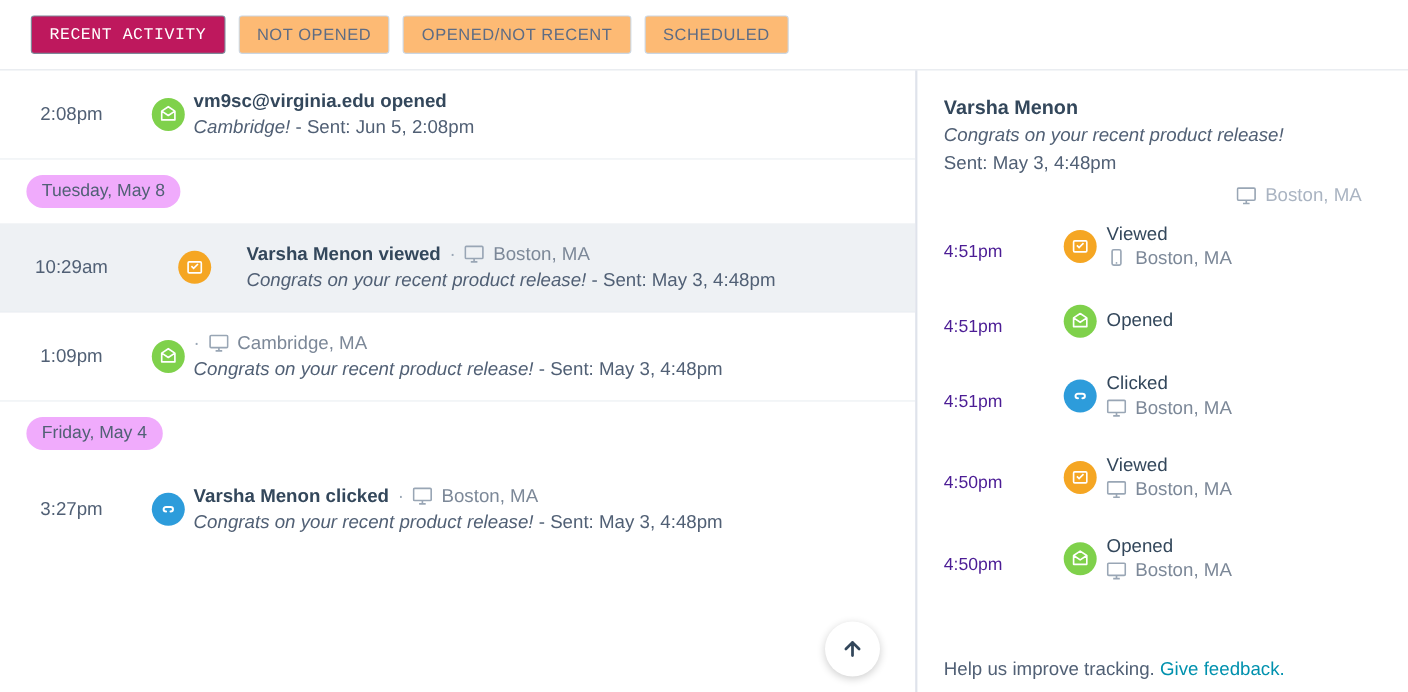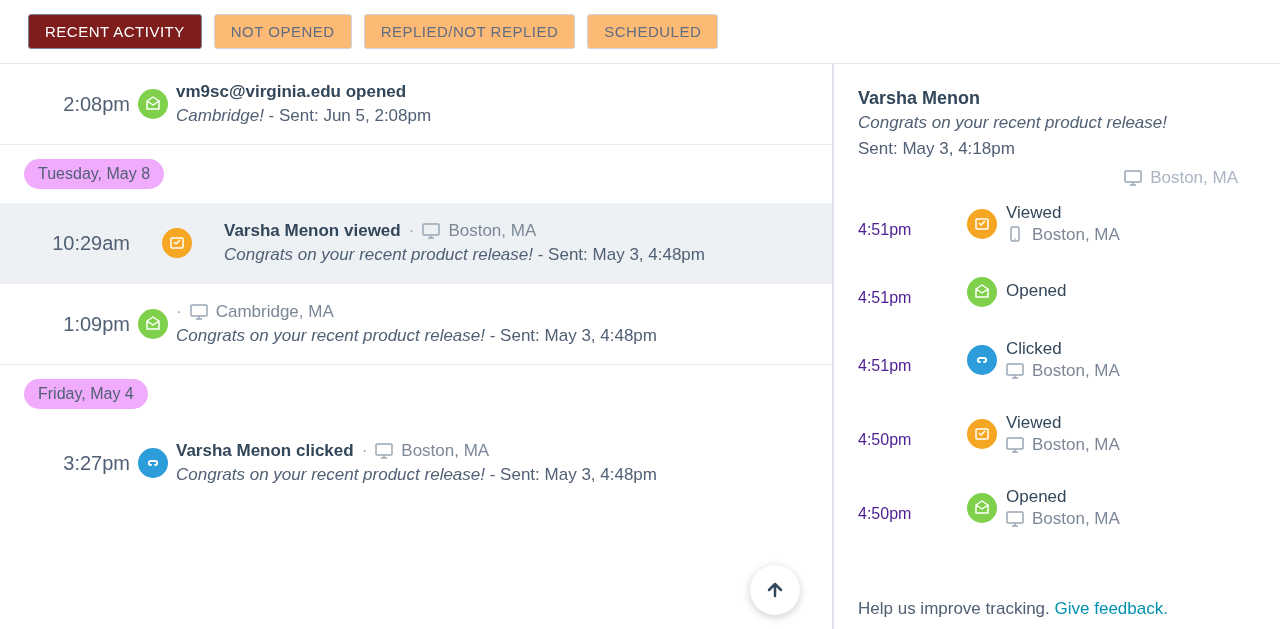--- a/index.html
+++ b/index.html
@@ -21,23 +21,24 @@
       padding: 8px 16px;
       font-size: 15px;
       letter-spacing: 0.5px;
       color: #5e6c84;
       background: #fdba74;
       border: 1px solid #cbd6e2;
       border-radius: 3px;
       cursor: pointer;
     }
     .tab.active {
-      background: #7f1d1d;
+      background: #be185d;
       color: #fff;
       border-color: #7c8898;
+      font-family: Liberation Mono, monospace;
     }
     .main {
       display: flex;
       height: calc(100% - 62px);
     }
     .left {
       flex: 0 0 834px;
       overflow: hidden;
       border-right: 2px solid #dfe3eb;
       position: relative;
@@ -54,22 +55,22 @@
       align-items: center;
       padding: 18px 24px 18px 0;
       border-bottom: 1px solid #eaeef2;
     }
     .activity-row.selected {
       background: #eef1f4;
       gap: 24px;
     }
     .time-col {
       width: 130px;
-      text-align: right;
-      font-size: 20px;
+      text-align: center;
+      font-size: 17px;
       color: #516075;
     }
     .icon-col {
       width: 46px;
       display: flex;
       justify-content: center;
     }
     .circle-icon {
       width: 30px;
       height: 30px;
@@ -220,21 +221,21 @@
     </g>
     <g id="arrow-up-icon">
       <path d="M10 16 L10 4 M4 10 L10 4 L16 10" fill="none" stroke="currentColor" stroke-width="2.5" stroke-linecap="round" stroke-linejoin="round"></path>
     </g>
   </defs>
 </svg>
 
 <div class="tabs-bar">
   <div class="tab active">RECENT ACTIVITY</div>
   <div class="tab">NOT OPENED</div>
-  <div class="tab">REPLIED/NOT REPLIED</div>
+  <div class="tab">OPENED/NOT RECENT</div>
   <div class="tab">SCHEDULED</div>
 </div>
 
 <div class="main">
   <div class="left">
 
     <div class="activity-row">
       <div class="time-col">2:08pm</div>
       <div class="icon-col">
         <div class="circle-icon green">
@@ -339,21 +340,21 @@
       <svg viewBox="0 0 20 20">
           <use href="#arrow-up-icon"></use>
         </svg>
     </div>
   </div>
 
   <div class="right">
     <div class="detail-header">
       <div class="detail-name">Varsha Menon</div>
       <div class="detail-subject">Congrats on your recent product release!</div>
-      <div class="detail-sent">Sent: May 3, 4:18pm</div>
+      <div class="detail-sent">Sent: May 3, 4:48pm</div>
     </div>
     <div class="cutoff">
       <span class="device-icon">
           <svg viewBox="0 0 18 18">
             <use href="#desktop-icon"></use>
           </svg>
         </span>
       <span>Boston, MA</span>
     </div>
 

